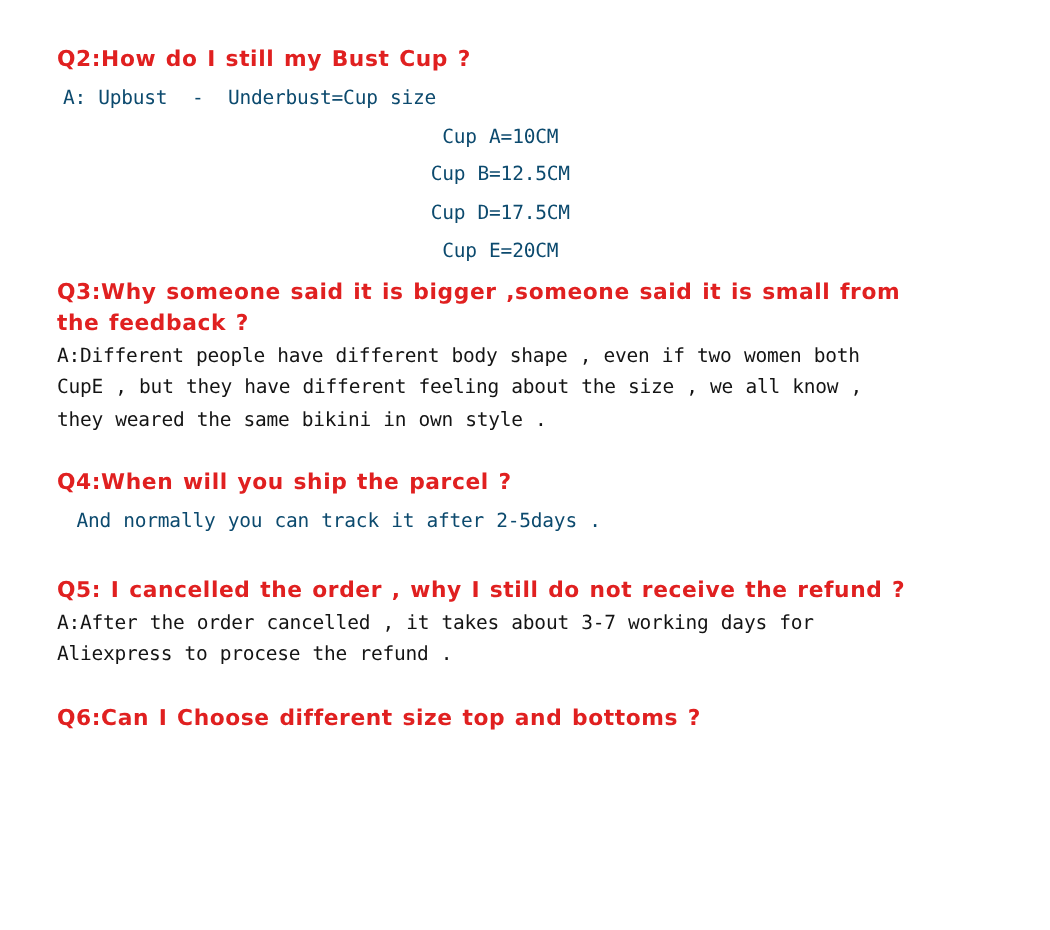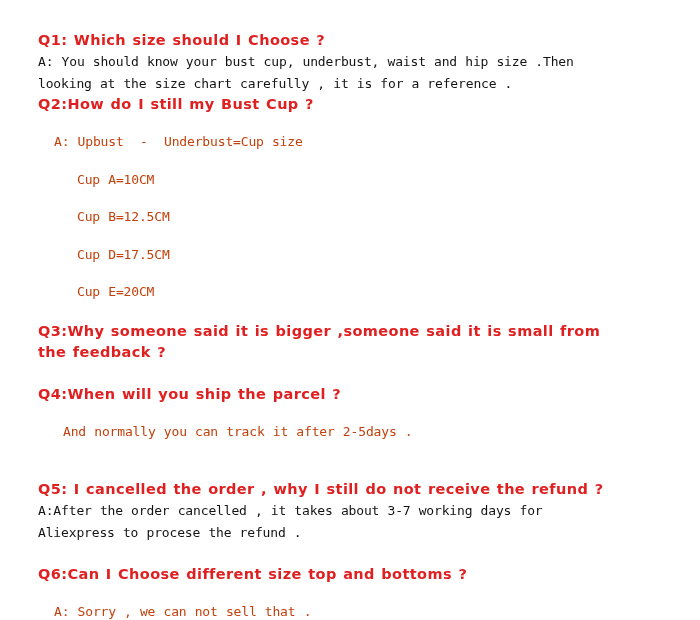--- a/index.html
+++ b/index.html
@@ -41,83 +41,80 @@
     color: #141414;
     font-family: "DejaVu Sans Mono", monospace;
     font-size: 13px;
     line-height: 21.5px;
     margin: 0;
     letter-spacing: -0.15px;
     word-spacing: 0.5px;
     white-space: normal;
   }
   .a-line {
-    color: #c2410c;
+    color: #0c4a6e;
     font-family: "DejaVu Sans Mono", monospace;
     font-size: 13px;
     line-height: 21.5px;
-    margin: 16px;
+    margin: 4px;
     letter-spacing: -0.15px;
     word-spacing: 0.5px;
     white-space: pre;
   }
   .cup-line {
     padding-left: 23px;
+    text-align: center;
   }
   .cont-line {
     padding-left: 9px;
   }
   .gap {
     height: 21px;
   }
   .gap-sm {
     height: 2px;
   }
 </style>
 </head>
 <body>
 
 <div class="page">
   <div class="faq-list">
 
-    <div class="faq-block">
-      <p class="q-heading">Q1: Which size should I Choose ?</p>
-      <p class="a-text">A: You should know your bust cup, underbust, waist and hip size .Then looking at the size chart carefully , it is for a reference .</p>
-    </div>
 
     <div class="faq-block">
       <p class="q-heading">Q2:How do I still my Bust Cup ?</p>
       <p class="a-line">A: Upbust  -  Underbust=Cup size</p>
       <p class="a-line cup-line">Cup A=10CM</p>
       <p class="a-line cup-line">Cup B=12.5CM</p>
       <p class="a-line cup-line">Cup D=17.5CM</p>
       <p class="a-line cup-line">Cup E=20CM</p>
     </div>
 
     <div class="gap-sm"></div>
 
     <div class="faq-block">
       <p class="q-heading">Q3:Why  someone  said  it  is  bigger  ,someone  said  it  is  small  from  the  feedback ?</p>
+      <p class="a-text">A:Different people have different body shape , even if two women both CupE , but they have different feeling about the size , we all know , they weared the same bikini in own style .</p>
     </div>
 
     <div class="gap"></div>
 
     <div class="faq-block">
       <p class="q-heading">Q4:When will you ship the parcel ?</p>
       <p class="a-line cont-line">And normally you can track it after 2-5days .</p>
     </div>
 
     <div class="gap"></div>
 
     <div class="faq-block">
       <p class="q-heading">Q5: I cancelled the order , why I still do not receive the refund ?</p>
       <p class="a-text">A:After the order cancelled , it takes about 3-7 working days for Aliexpress to procese the refund .</p>
     </div>
 
     <div class="gap"></div>
 
     <div class="faq-block">
       <p class="q-heading">Q6:Can I Choose different size top and bottoms ?</p>
-      <p class="a-line">A: Sorry , we can not sell that .</p>
     </div>
 
   </div>
 </div>
 
 </body></html>

